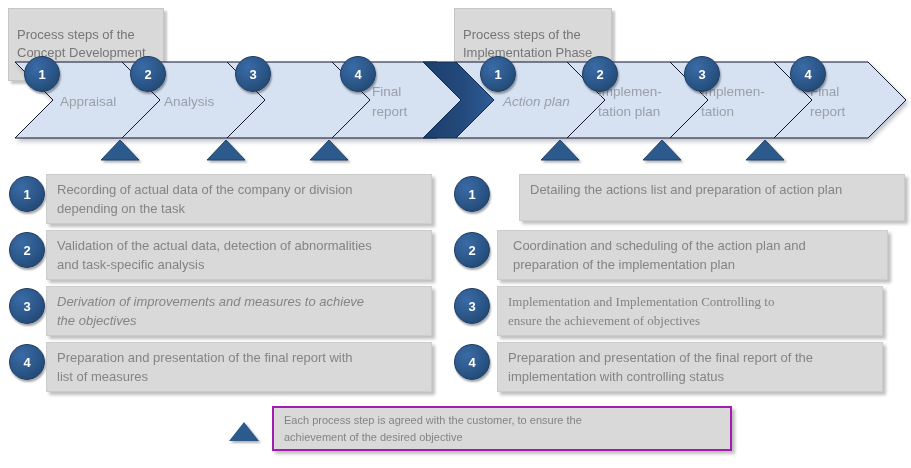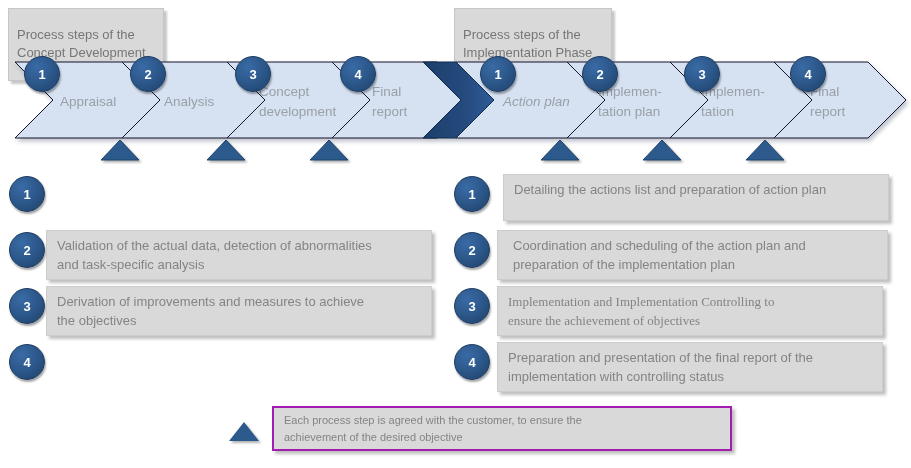--- a/index.html
+++ b/index.html
@@ -86,55 +86,57 @@
       <polygon class="tri" points="226,140 207,160 245,160"></polygon>
       <polygon class="tri" points="329,140 310,160 348,160"></polygon>
       <polygon class="tri" points="560,140 541,160 579,160"></polygon>
       <polygon class="tri" points="662,140 643,160 681,160"></polygon>
       <polygon class="tri" points="765,140 746,160 784,160"></polygon>
     </g>
   </svg>
 
   <div class="chev-title pre" style="left:60px;top:102px;">Appraisal</div>
   <div class="chev-title pre" style="left:164px;top:102px;">Analysis</div>
-  <div class="chev-title pre" style="left:259px;top:102px;">Concept
-development</div>
   <div class="chev-title pre" style="left:372px;top:102px;">Final
 report</div>
   <div class="chev-title pre" style="left:503px;top:102px;font-style:italic;">Action plan</div>
   <div class="chev-title pre" style="left:598px;top:102px;">Implemen-
 tation plan</div>
   <div class="chev-title pre" style="left:701px;top:102px;">Implemen-
 tation</div>
   <div class="chev-title pre" style="left:810px;top:102px;">Final
 report</div>
 
   <div class="num-circle" style="left:24px;top:56px;">1</div>
   <div class="num-circle" style="left:130px;top:56px;">2</div>
   <div class="num-circle" style="left:235px;top:56px;">3</div>
   <div class="num-circle" style="left:340px;top:56px;">4</div>
   <div class="num-circle" style="left:480px;top:56px;">1</div>
   <div class="num-circle" style="left:582px;top:56px;">2</div>
   <div class="num-circle" style="left:684px;top:56px;">3</div>
   <div class="num-circle" style="left:790px;top:56px;">4</div>
 
   <div class="num-circle" style="left:9px;top:176px;">1</div>
+  <div class="detail-box pre" style="left:46px;top:174px;">Recording of actual data of the company or division
+depending on the task</div>
 
   <div class="num-circle" style="left:9px;top:232px;">2</div>
   <div class="detail-box pre" style="left:46px;top:230px;">Validation of the actual data, detection of abnormalities
 and task-specific analysis</div>
 
   <div class="num-circle" style="left:9px;top:288px;">3</div>
-  <div class="detail-box pre" style="left:46px;top:286px;">Derivation of improvements and measures to achieve
+  <div class="detail-box pre" style="left:46px;top:286px;font-style:italic;">Derivation of improvements and measures to achieve
 the objectives</div>
 
   <div class="num-circle" style="left:9px;top:344px;">4</div>
+  <div class="detail-box pre" style="left:46px;top:342px;">Preparation and presentation of the final report with
+list of measures</div>
 
   <div class="num-circle" style="left:454px;top:176px;">1</div>
-  <div class="detail-box pre" style="left:503px;top:174px;min-height:35px;height:35px;">Detailing the actions list and preparation of action plan</div>
+  <div class="detail-box pre" style="left:519px;top:174px;min-height:35px;height:35px;">Detailing the actions list and preparation of action plan</div>
 
   <div class="num-circle" style="left:454px;top:232px;">2</div>
   <div class="detail-box pre" style="left:497px;top:230px;padding-left:15px;">Coordination and scheduling of the action plan and
 preparation of the implementation plan</div>
 
   <div class="num-circle" style="left:454px;top:288px;">3</div>
   <div class="detail-box pre" style="left:497px;top:286px;font-family:Liberation Serif, serif;">Implementation and Implementation Controlling to
 ensure the achievement of objectives</div>
 
   <div class="num-circle" style="left:454px;top:344px;">4</div>

